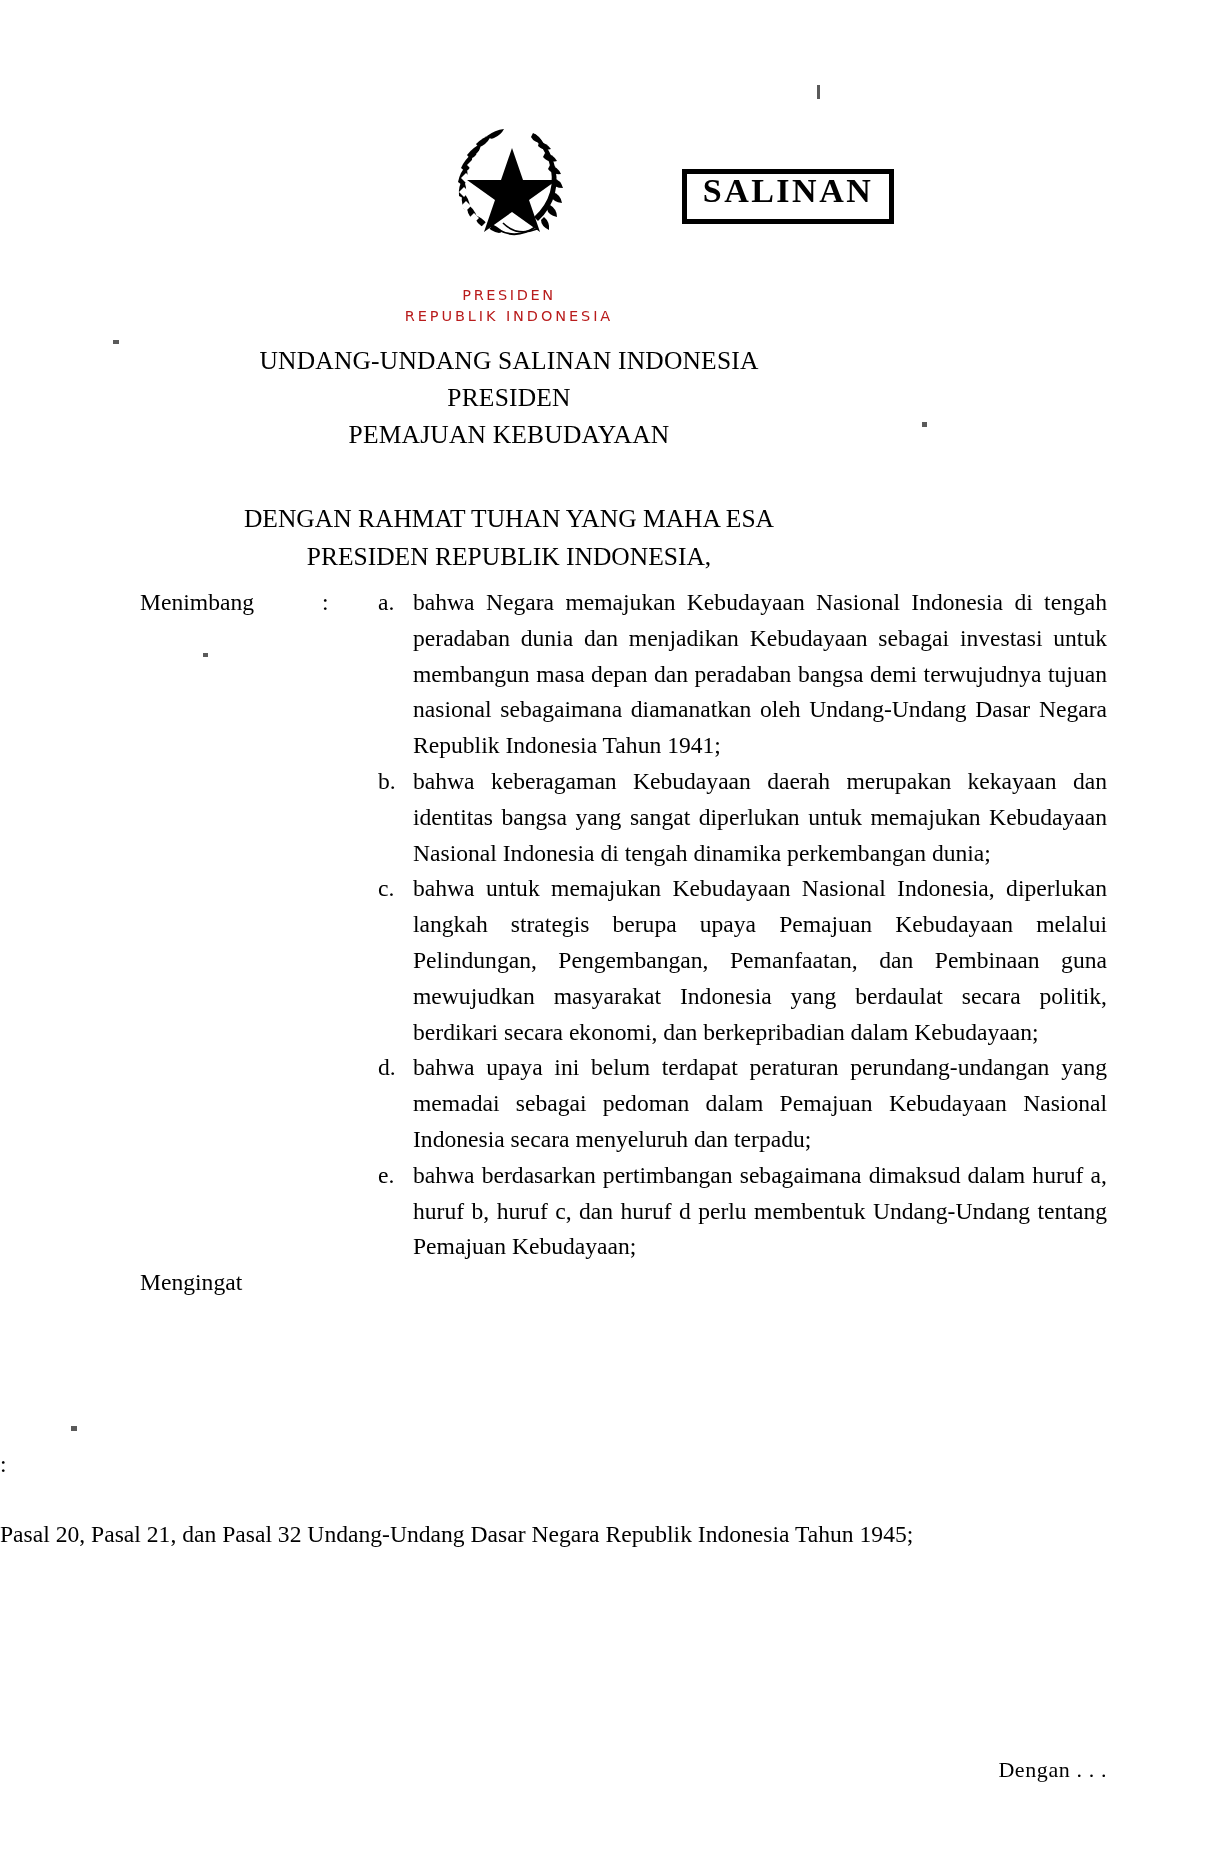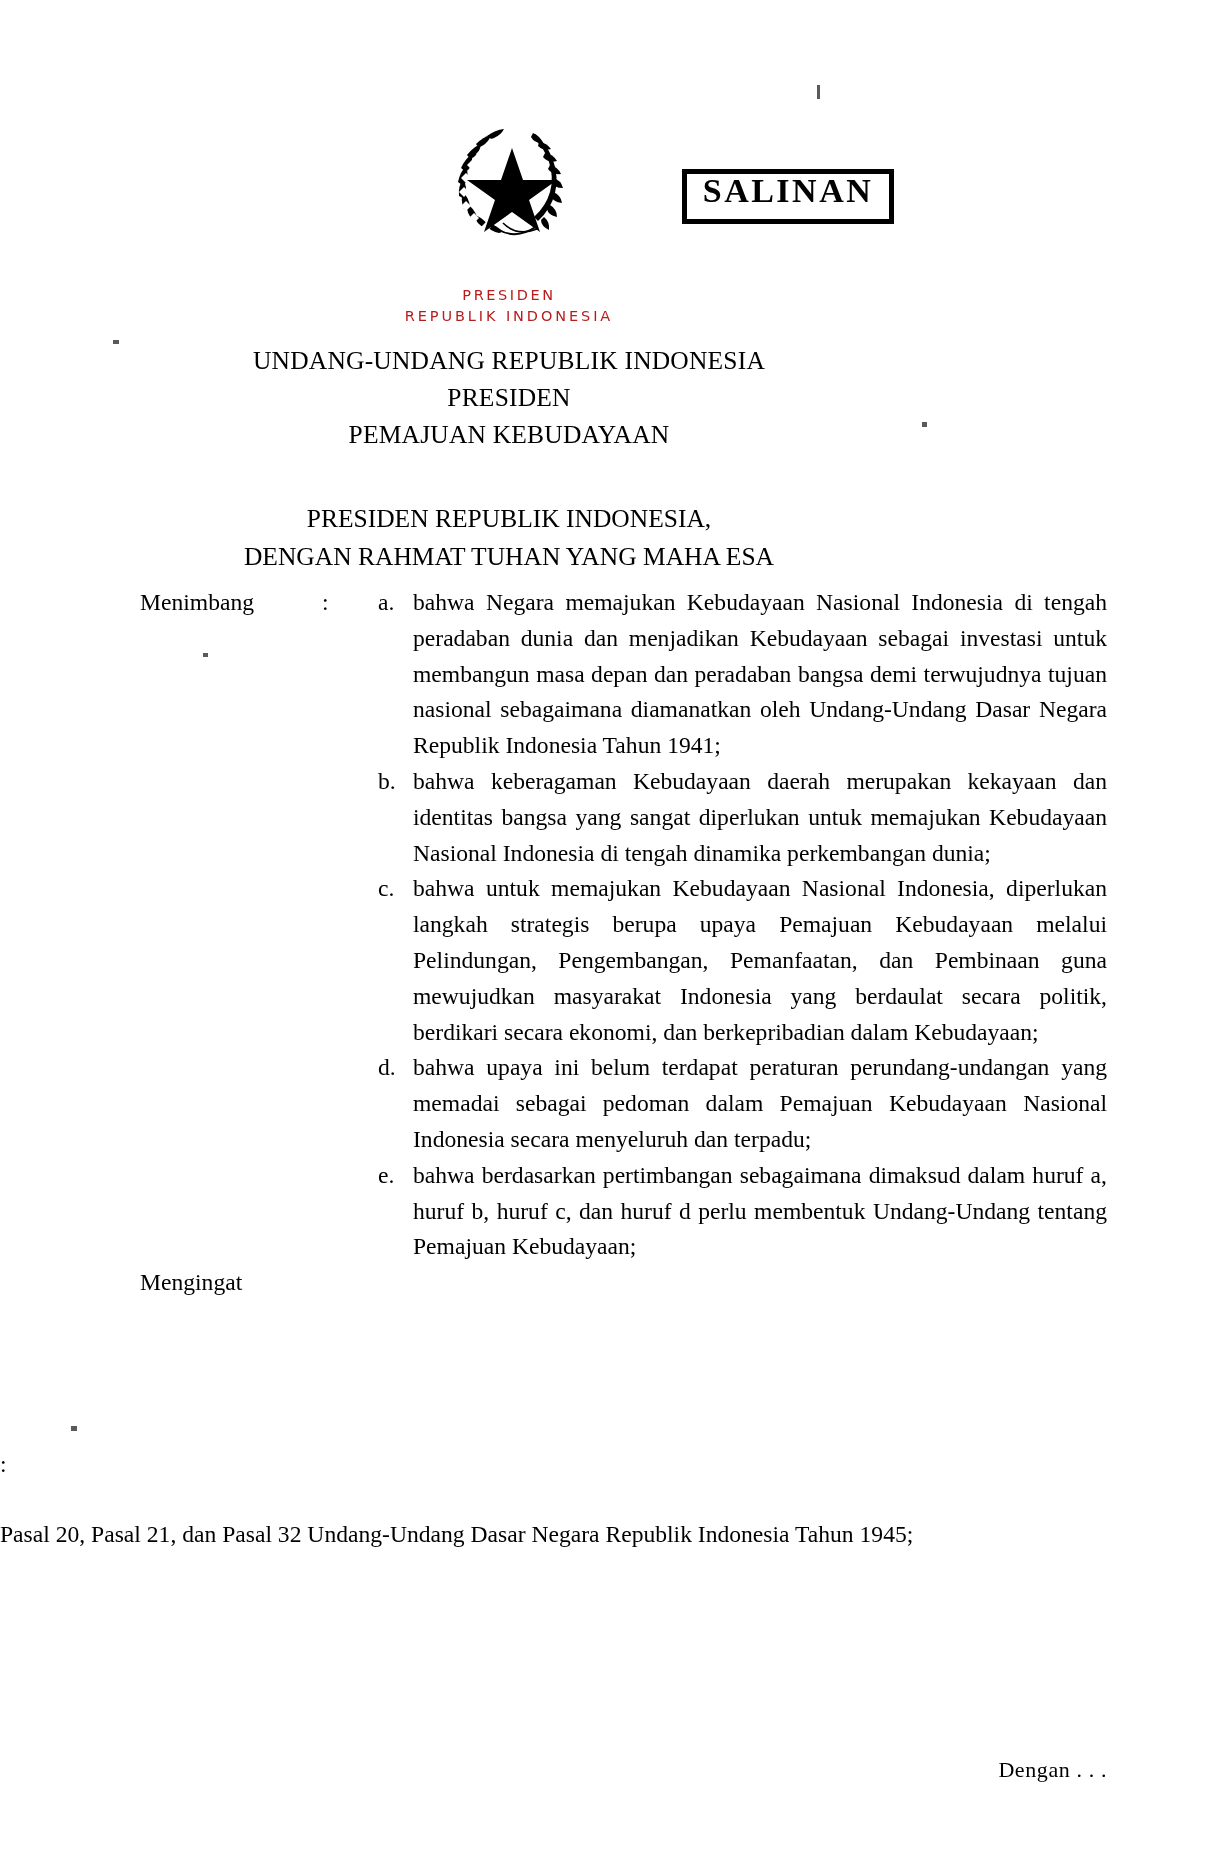--- a/index.html
+++ b/index.html
@@ -230,28 +230,28 @@
       <span>SALINAN</span>
     </div>
   </div>
 
   <div class="presiden-block">
     <div class="l1">PRESIDEN</div>
     <div class="l2">REPUBLIK INDONESIA</div>
   </div>
 
   <div class="title-block">
-    <div>UNDANG-UNDANG REPUBLIK INDONESIA</div>
+    <div>UNDANG-UNDANG SALINAN INDONESIA</div>
     <div>PRESIDEN</div>
     <div>PEMAJUAN KEBUDAYAAN</div>
   </div>
 
   <div class="prelude-block">
+    <div>DENGAN RAHMAT TUHAN YANG MAHA ESA</div>
     <div>PRESIDEN REPUBLIK INDONESIA,</div>
-    <div>DENGAN RAHMAT TUHAN YANG MAHA ESA</div>
   </div>
 
   <div class="body-zone">
 
     <div class="clause-row">
       <div class="clause-label">Menimbang</div>
       <div class="clause-colon">:</div>
       <div class="clause-items">
 
         <div class="item">

